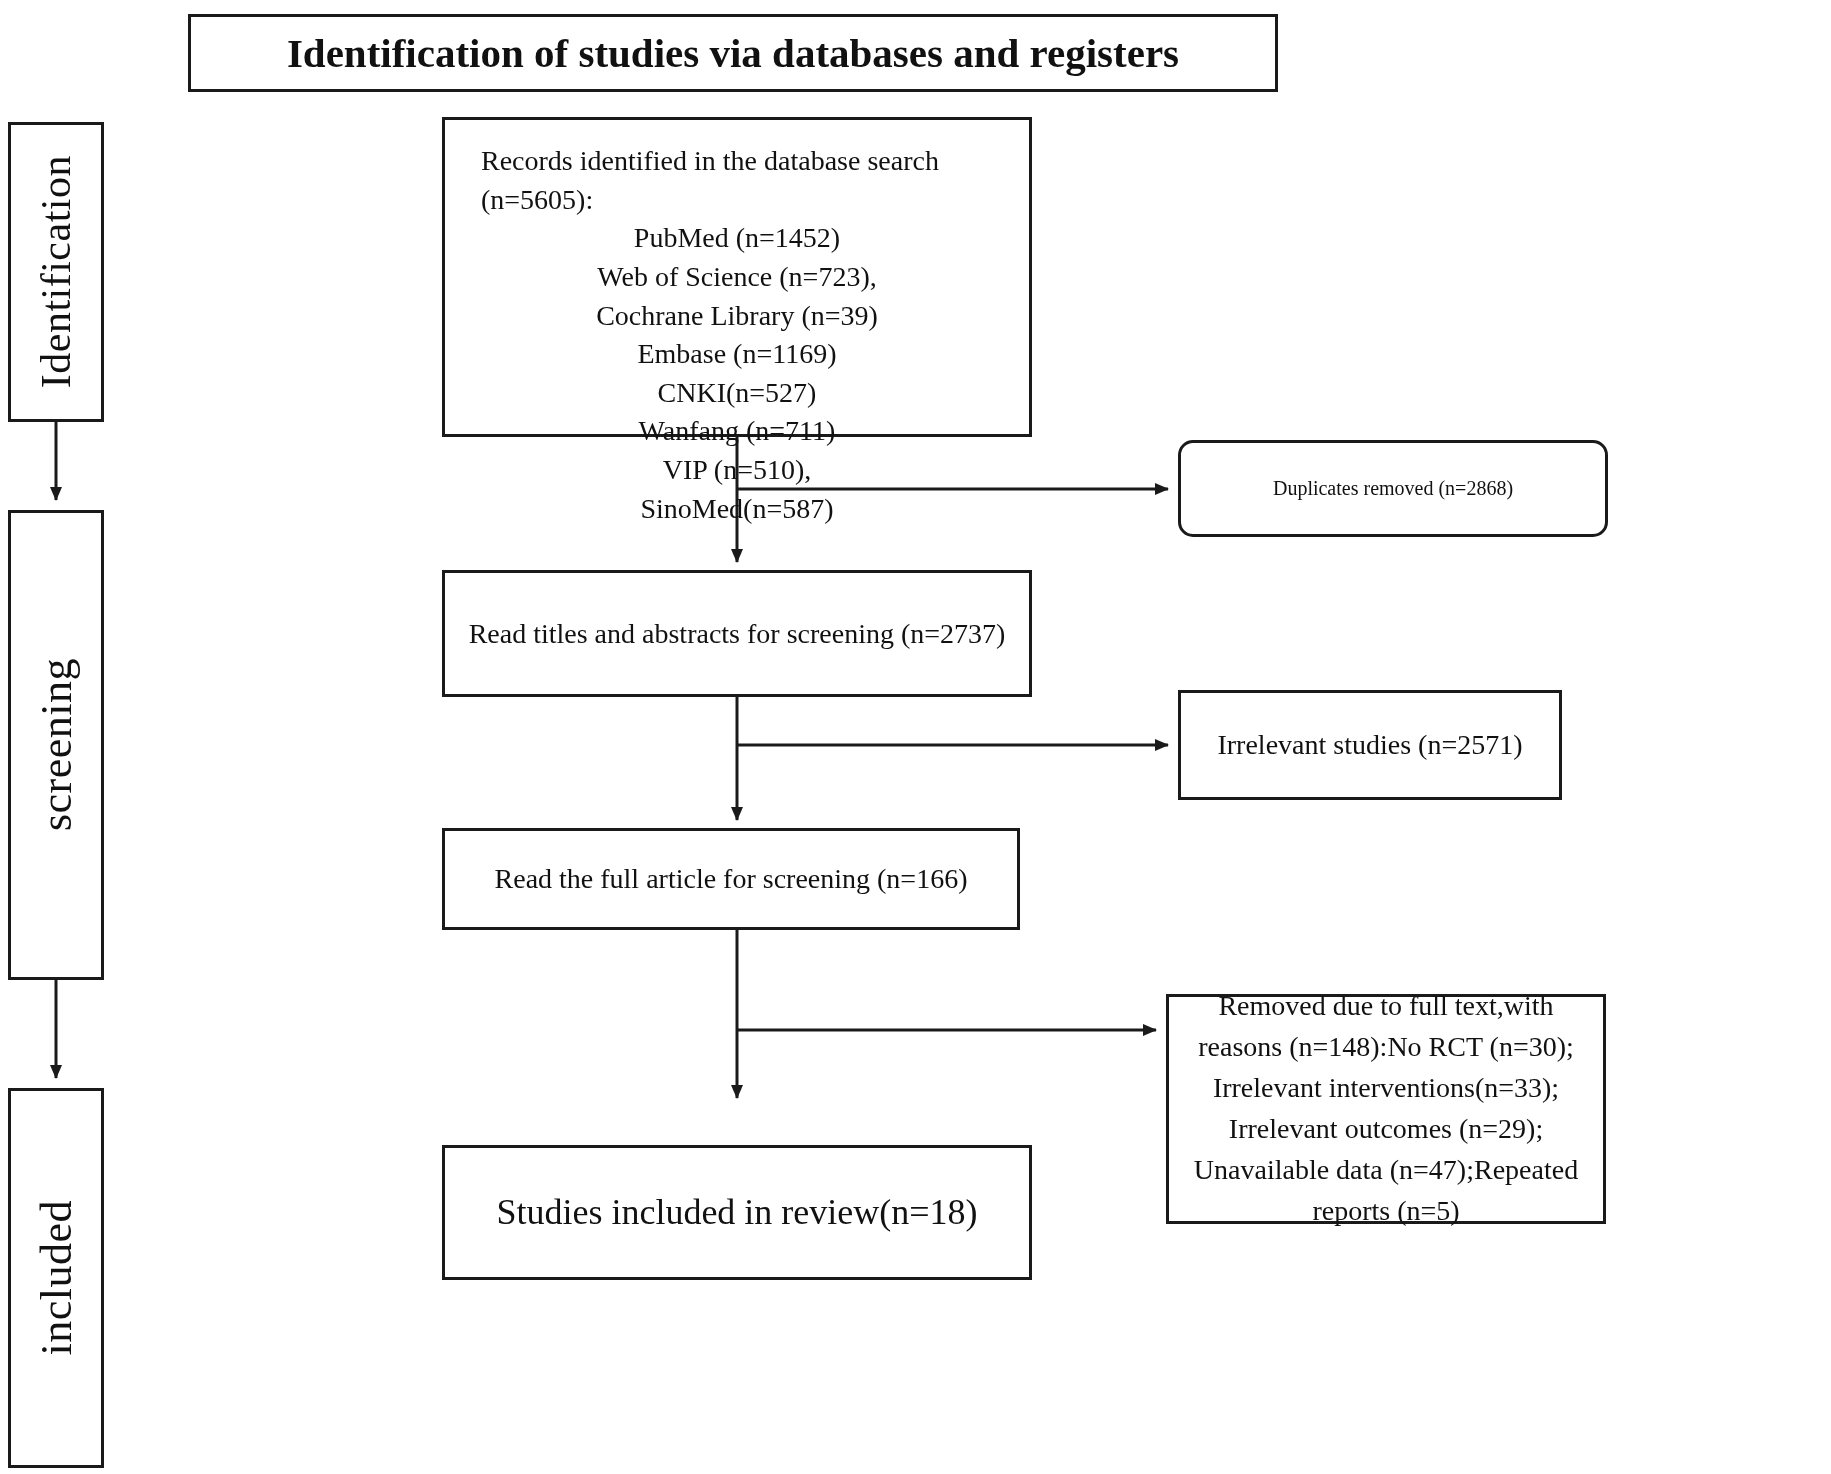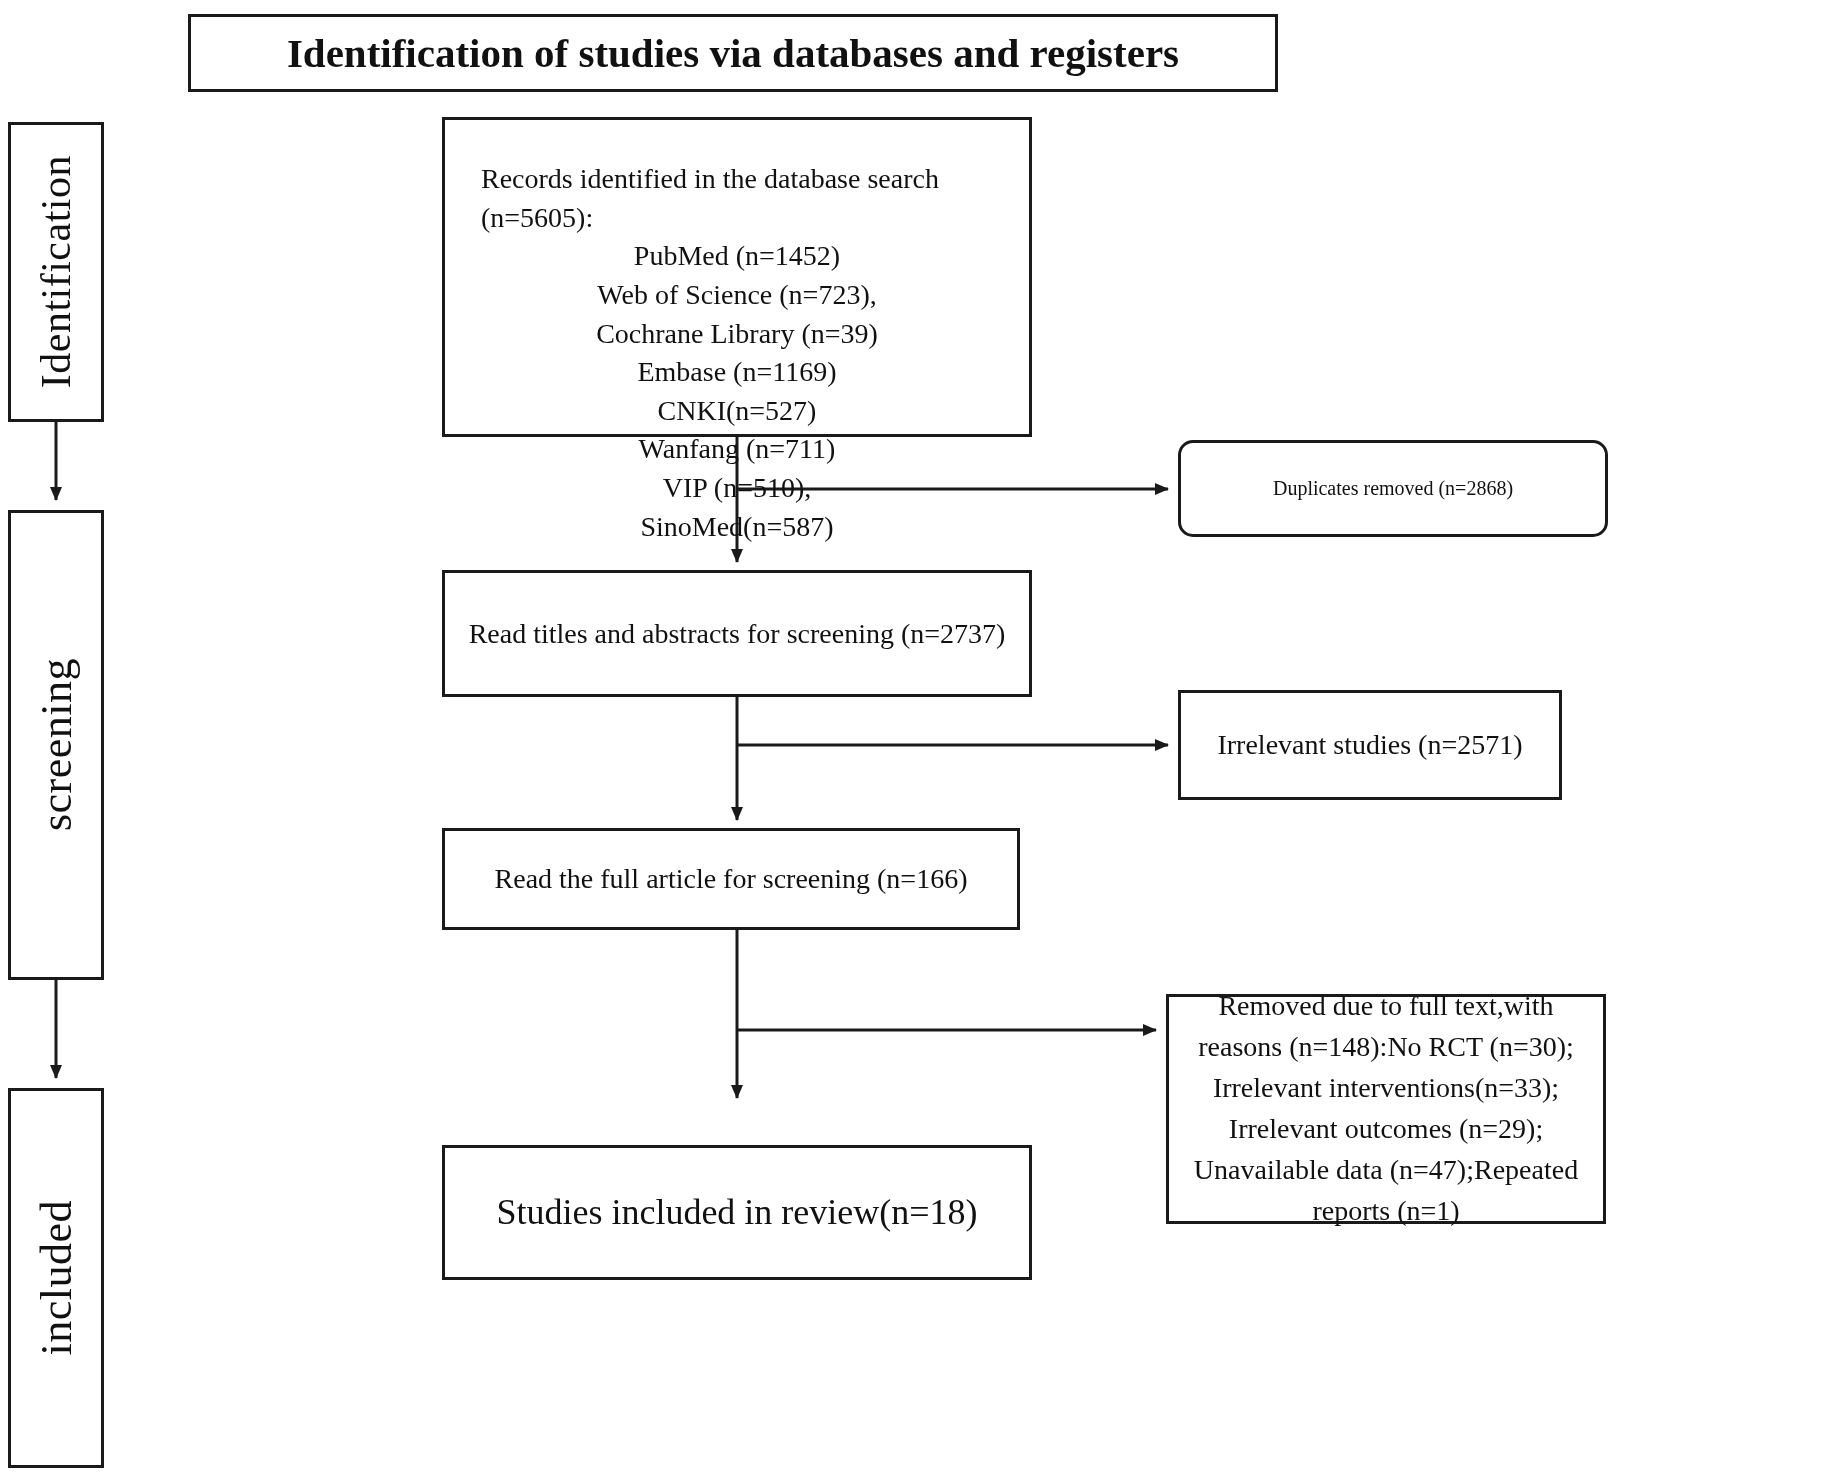--- a/index.html
+++ b/index.html
@@ -96,21 +96,21 @@
   #stage-included .vtxt { font-size: 44px; }
 
   
   #box-records {
     left: 442px;
     top: 117px;
     width: 590px;
     height: 320px;
     font-size: 28px;
     align-items: flex-start;
-    padding-top: 40px;
+    padding-top: 22px;
   }
   #box-records .txt { line-height: 1.38; }
   #box-records .line-first { text-align: left; padding-left: 26px; }
 
   #box-titles {
     left: 442px;
     top: 570px;
     width: 590px;
     height: 127px;
     font-size: 28px;
@@ -247,21 +247,21 @@
     <span class="txt">Read the full article for screening (n=166)</span>
   </div>
 
   <div class="box" id="box-reasons">
     <span class="txt multi-line">
       <span>Removed due to full text,with</span>
       <span>reasons (n=148):No RCT (n=30);</span>
       <span>Irrelevant interventions(n=33);</span>
       <span>Irrelevant outcomes (n=29);</span>
       <span>Unavailable data (n=47);Repeated</span>
-      <span>reports (n=1)</span>
+      <span>reports (n=5)</span>
     </span>
   </div>
 
   <div class="box" id="box-included">
     <span class="txt">Studies included in review(n=18)</span>
   </div>
 
 </div>
 
 </body></html>

